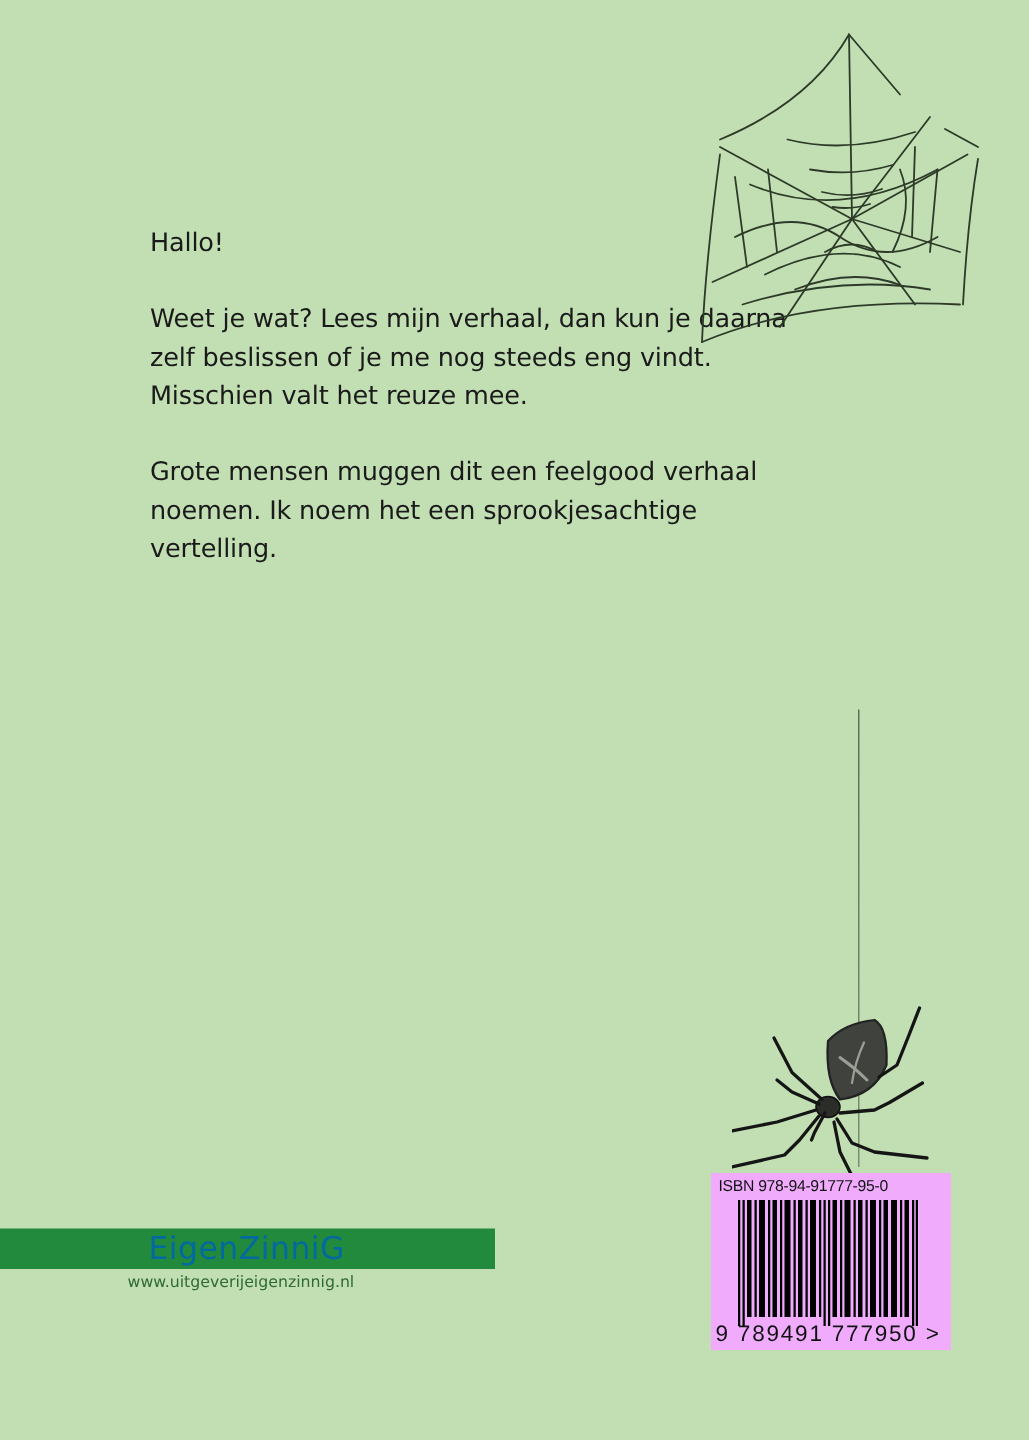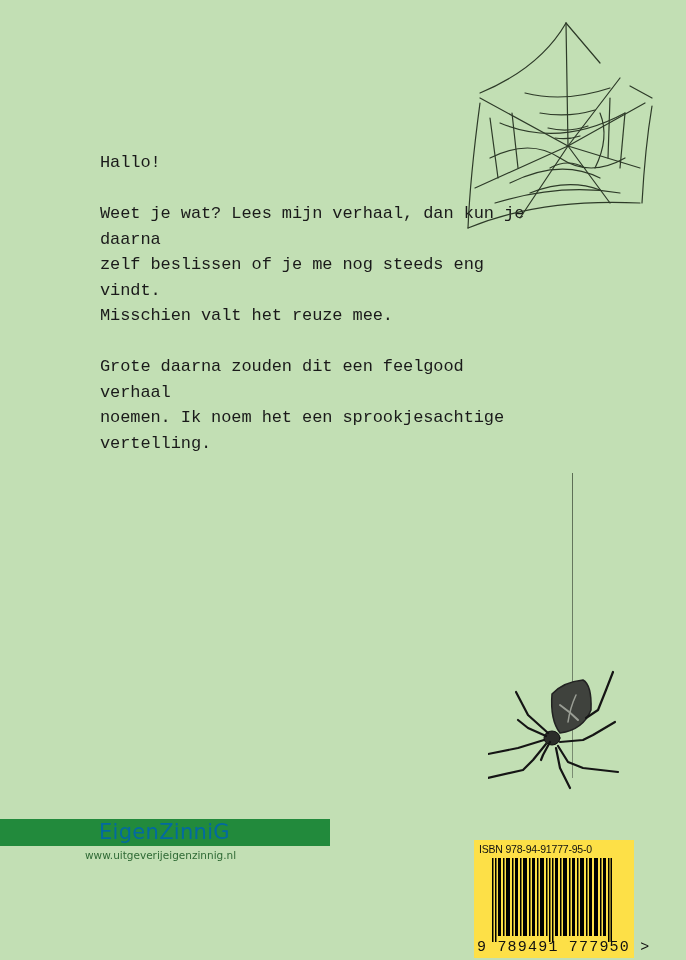--- a/index.html
+++ b/index.html
@@ -9,67 +9,67 @@
       position: relative; overflow: hidden;
       font-family: "DejaVu Sans", "Liberation Sans", sans-serif;
       color: #1a1a1a;
     }
     .blurb {
       position: absolute; left: 100px; top: 150px;
       width: 440px;
       font-size: 17px; line-height: 25.5px;
       letter-spacing: -0.1px;
     }
-    .blurb p { margin: 0 0 25.5px 0; white-space: pre-line; font-family: Liberation Mono, monospace; }
+    .blurb p { margin: 0 0 25.5px 0; white-space: pre-line; }
     .web { position: absolute; left: 460px; top: 18px; width: 230px; height: 220px; }
     .thread { position: absolute; left: 572px; top: 473px; width: 1px; height: 305px;
       background: linear-gradient(#4a5a44, #6f7f68); opacity: .85; }
     .spider { position: absolute; left: 488px; top: 660px; width: 160px; height: 130px; }
     .brand-bar {
       position: absolute; left: 0; top: 819px; width: 330px; height: 27px;
       background: #228a3c;
     }
     .brand-name {
       position: absolute; left: 99px; top: 818px;
       font-family: "DejaVu Sans", sans-serif;
       font-size: 21px; color: #0369a1; letter-spacing: 0.3px;
       line-height: 28px;
     }
     .brand-url {
       position: absolute; left: 85px; top: 848px;
       font-size: 10.5px; color: #2f6a35; line-height: 14px;
     }
     .barcode-box {
-      position: absolute; left: 474px; top: 840px; width: 160px; height: 118px;
-      background: #fde047;
+      position: absolute; left: 474px; top: 782px; width: 160px; height: 118px;
+      background: #f0abfc;
     }
     .isbn-text {
       position: absolute; left: 5px; top: 3px;
       font-family: "Liberation Sans", sans-serif;
       font-size: 10.5px; color: #111; letter-spacing: -0.2px;
     }
     .bars { position: absolute; left: 18px; top: 18px; width: 120px; height: 84px; }
     .barcode-digits {
       position: absolute; left: 3px; top: 99px; width: 156px;
-      font-family: Liberation Mono, monospace;
+      font-family: Liberation Sans, sans-serif;
       font-size: 15px; color: #111; letter-spacing: 1.2px;
       white-space: pre;
     }
   </style>
 </head>
 <body>
 
 <div>
 
   <div class="blurb">
     <p>Hallo!</p>
     <p>Weet je wat?  Lees mijn verhaal, dan kun je daarna
 zelf beslissen of je me nog steeds eng vindt.
 Misschien valt het reuze mee.</p>
-    <p>Grote daarna zouden dit een feelgood verhaal
+    <p>Grote mensen muggen dit een feelgood verhaal
 noemen. Ik noem het een sprookjesachtige
 vertelling.</p>
   </div>
 
   <svg class="web" viewBox="0 0 230 220" fill="none" stroke="#2d3a28" stroke-width="1.2" stroke-linecap="round">
 
     <path d="M106 5 Q80 50 20 75"></path>
     <path d="M106 5 L140 45"></path>
     <path d="M20 85 Q10 160 8 210"></path>
     <path d="M8 210 Q80 180 180 185"></path>

